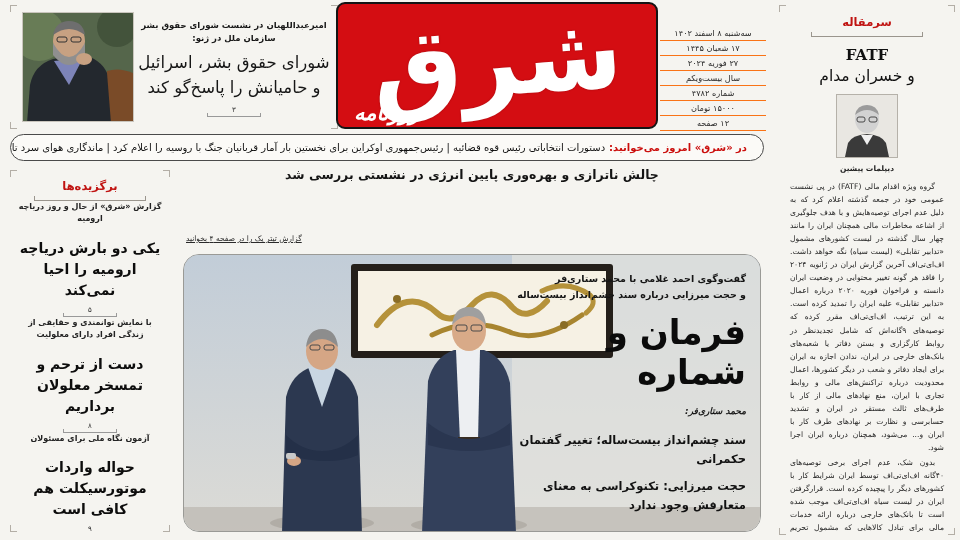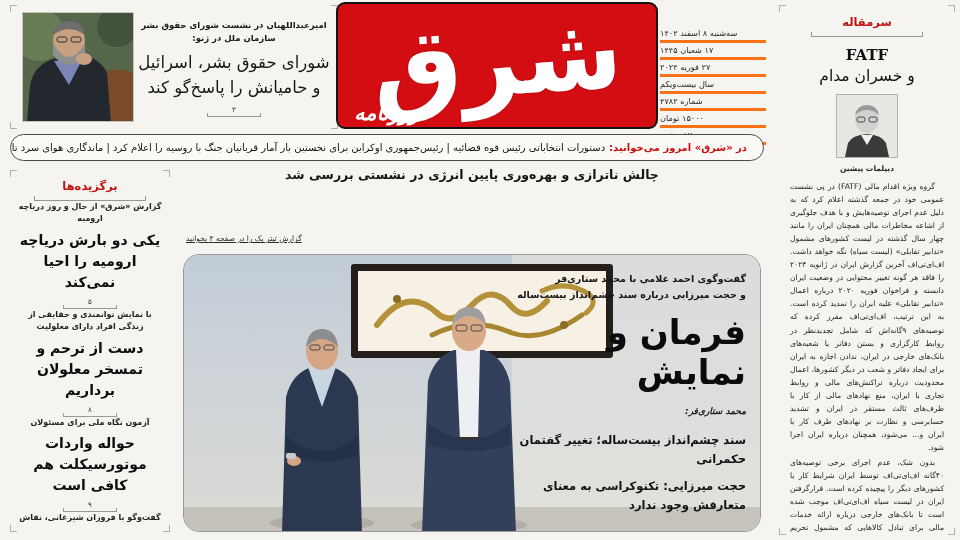--- a/index.html
+++ b/index.html
@@ -42,22 +42,22 @@
   .masthead { position:absolute; left:336px; top:2px; width:322px; height:127px;
               background:#d40d12; border:2px solid #141414; border-radius:9px; overflow:hidden; }
   .logo-word { position:absolute; inset:-10px 0 0 0; display:flex; align-items:center; justify-content:center;
                color:#fff; font-size:100px; font-weight:700; transform:rotate(-4deg);
                text-shadow:0 0 2px rgba(0,0,0,.25); }
   .logo-sub  { position:absolute; left:16px; bottom:2px; color:#fff; font-size:21px;
                font-weight:700; font-style:italic; }
 
   
   .dateline { position:absolute; left:660px; top:26px; width:106px; list-style:none; }
-  .dateline li { font-size:8.2px; color:#2a2a2a; text-align:left; padding:2px 0;
-                 border-bottom:3px solid #f97316; }
+  .dateline li { font-size:8.2px; color:#2a2a2a; text-align:center; padding:2px 0;
+                 border-bottom:1px solid #f97316; }
 
   
   .editorial { left:779px; top:5px; width:176px; height:530px; padding:10px 11px 6px;
                text-align:center; overflow:hidden; }
   .sec-label { color:#c01311; font-size:11.5px; font-weight:700; }
   .ed-title1 { font-family:"DejaVu Serif", serif; font-size:15px; font-weight:700; margin-top:9px; color:#101010; }
   .ed-title2 { font-size:15.5px; font-weight:400; margin-top:3px; color:#101010; }
   .ed-photo  { width:62px; height:64px; margin:9px auto 5px; border:1px solid #b5b1a9; background:#e9e7e2; }
   .ed-name   { display:inline-block; border:1px solid #96918a; padding:1px 14px; font-size:8.5px; color:#222; }
   .ed-role   { font-size:7.5px; font-weight:700; margin:6px auto 0; color:#222; }
@@ -69,21 +69,21 @@
             border:1.5px solid #4a4a4a; border-radius:14px; background:#fbfaf7;
             display:flex; align-items:center; gap:4px; padding:0 16px;
             font-size:10px; color:#101010; white-space:nowrap; overflow:hidden; }
   .tlabel { color:#cb0e0c; font-weight:700; }
 
   
   .highlights { left:10px; top:170px; width:160px; height:362px; padding:9px 6px 10px;
                 display:flex; flex-direction:column; justify-content:space-between;
                 text-align:center; overflow:hidden; }
   .hl-kicker { font-size:8px; font-weight:700; color:#232323; line-height:1.55; }
-  .hl-head   { font-size:14px; font-weight:700; color:#0d0d0d; line-height:1.5; margin-top:4px; }
+  .hl-head   { font-size:14px; font-weight:700; color:#0d0d0d; line-height:1.5; margin-top:12px; }
 
   
   .lead { position:absolute; left:176px; top:167px; width:592px; text-align:center; }
   .lead-kicker { font-size:12.5px; font-weight:700; color:#141414; }
   .lead-head { font-size:52px; font-weight:900; color:#0a0a0a; line-height:1.06; margin-top:2px; }
   .lead-note { position:absolute; left:10px; top:67px; font-size:7.5px; color:#2a2a2a;text-decoration:underline; }
 
   
   .photobox { position:absolute; left:183px; top:254px; width:578px; height:278px;
               border:1px solid #9a9a96; border-radius:16px; overflow:hidden; background:#cfd6dd; }
@@ -276,21 +276,21 @@
         <rect x="289" y="70" width="11" height="6" rx="2" fill="none" stroke="#4a4a4a" stroke-width="1"></rect>
         <path d="M246,168 Q266,184 287,184 Q308,184 328,168 L328,190 Q290,202 246,190 Z" fill="#2a3650"></path>
       </g>
     </svg>
 
     <figcaption class="overlay">
       <div class="ov-kicker">
         <span>گفت‌وگوی احمد غلامی با محمد ستاری‌فر</span><br>
         <span>و حجت میرزایی درباره سند چشم‌انداز بیست‌ساله</span>
       </div>
-      <h2 class="ov-head">فرمان و نمایش</h2>
+      <h2 class="ov-head">فرمان و شماره</h2>
       <div>
         <div class="q-name">محمد ستاری‌فر:</div>
         <div class="q-text">سند چشم‌انداز بیست‌ساله؛ تغییر گفتمان حکمرانی</div>
       </div>
       <div class="q-text q2">حجت میرزایی: تکنوکراسی به معنای متعارفش وجود ندارد</div>
     </figcaption>
   </figure>
 
 </div>
 

